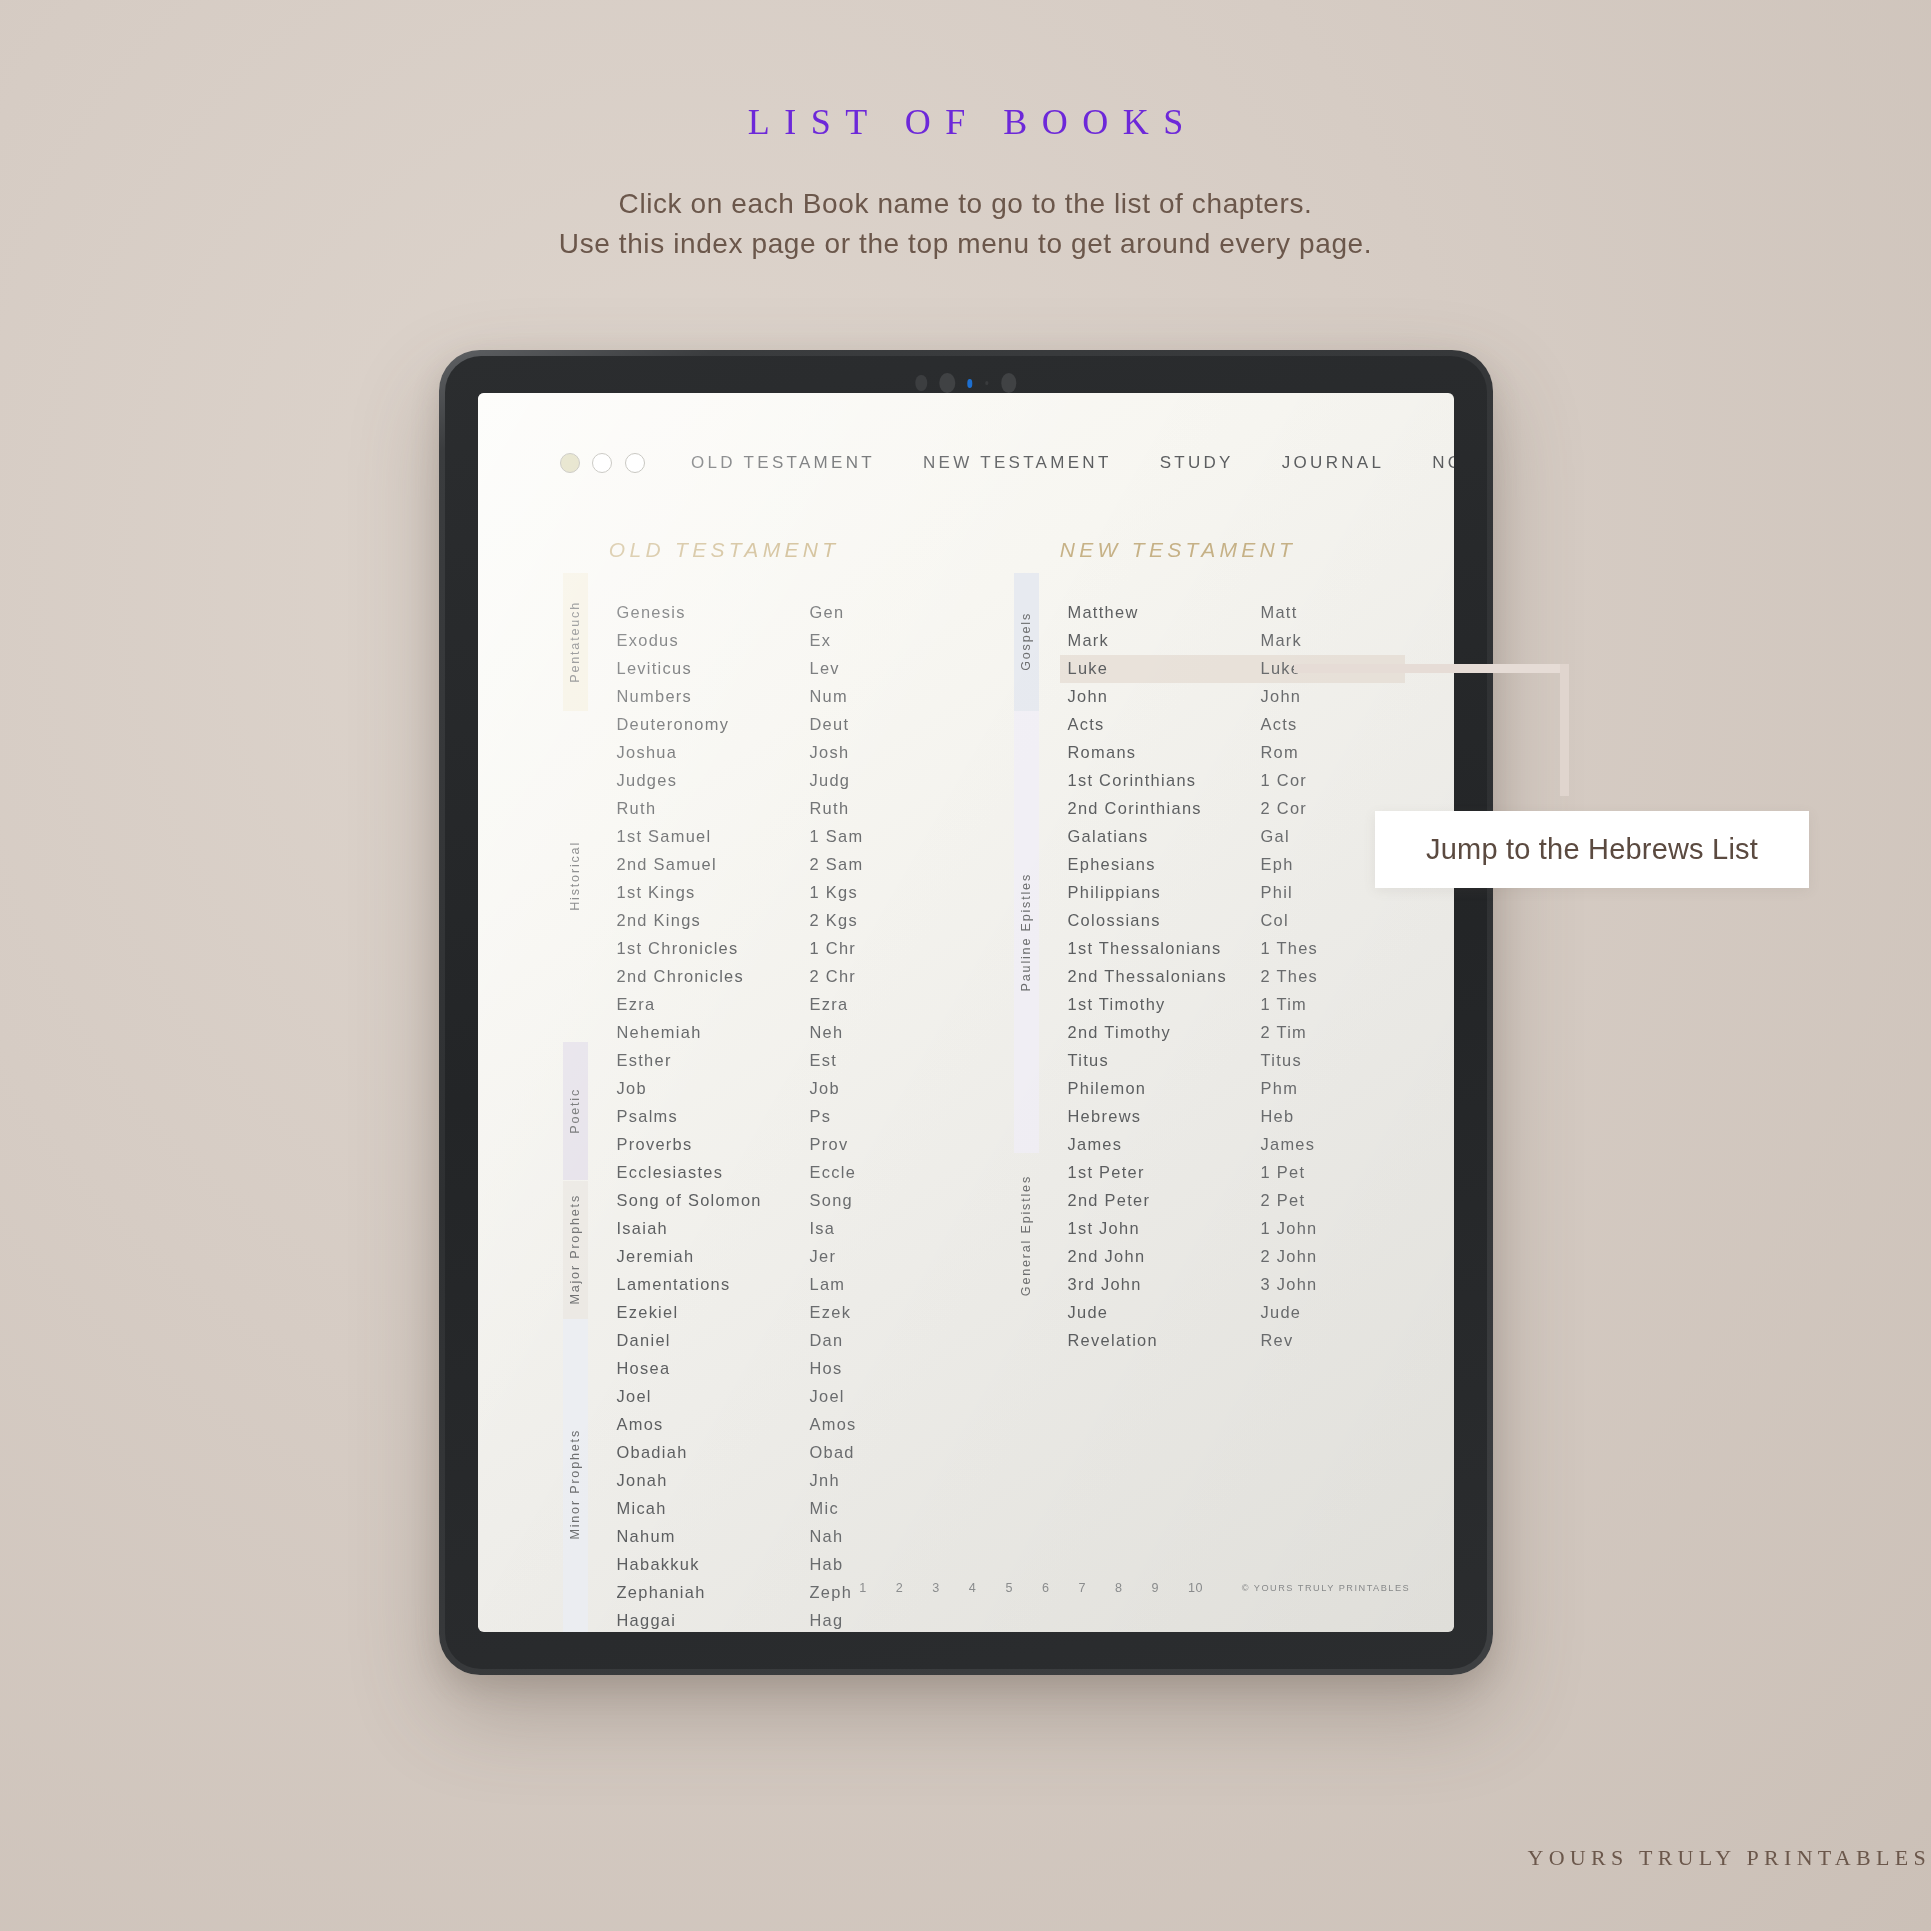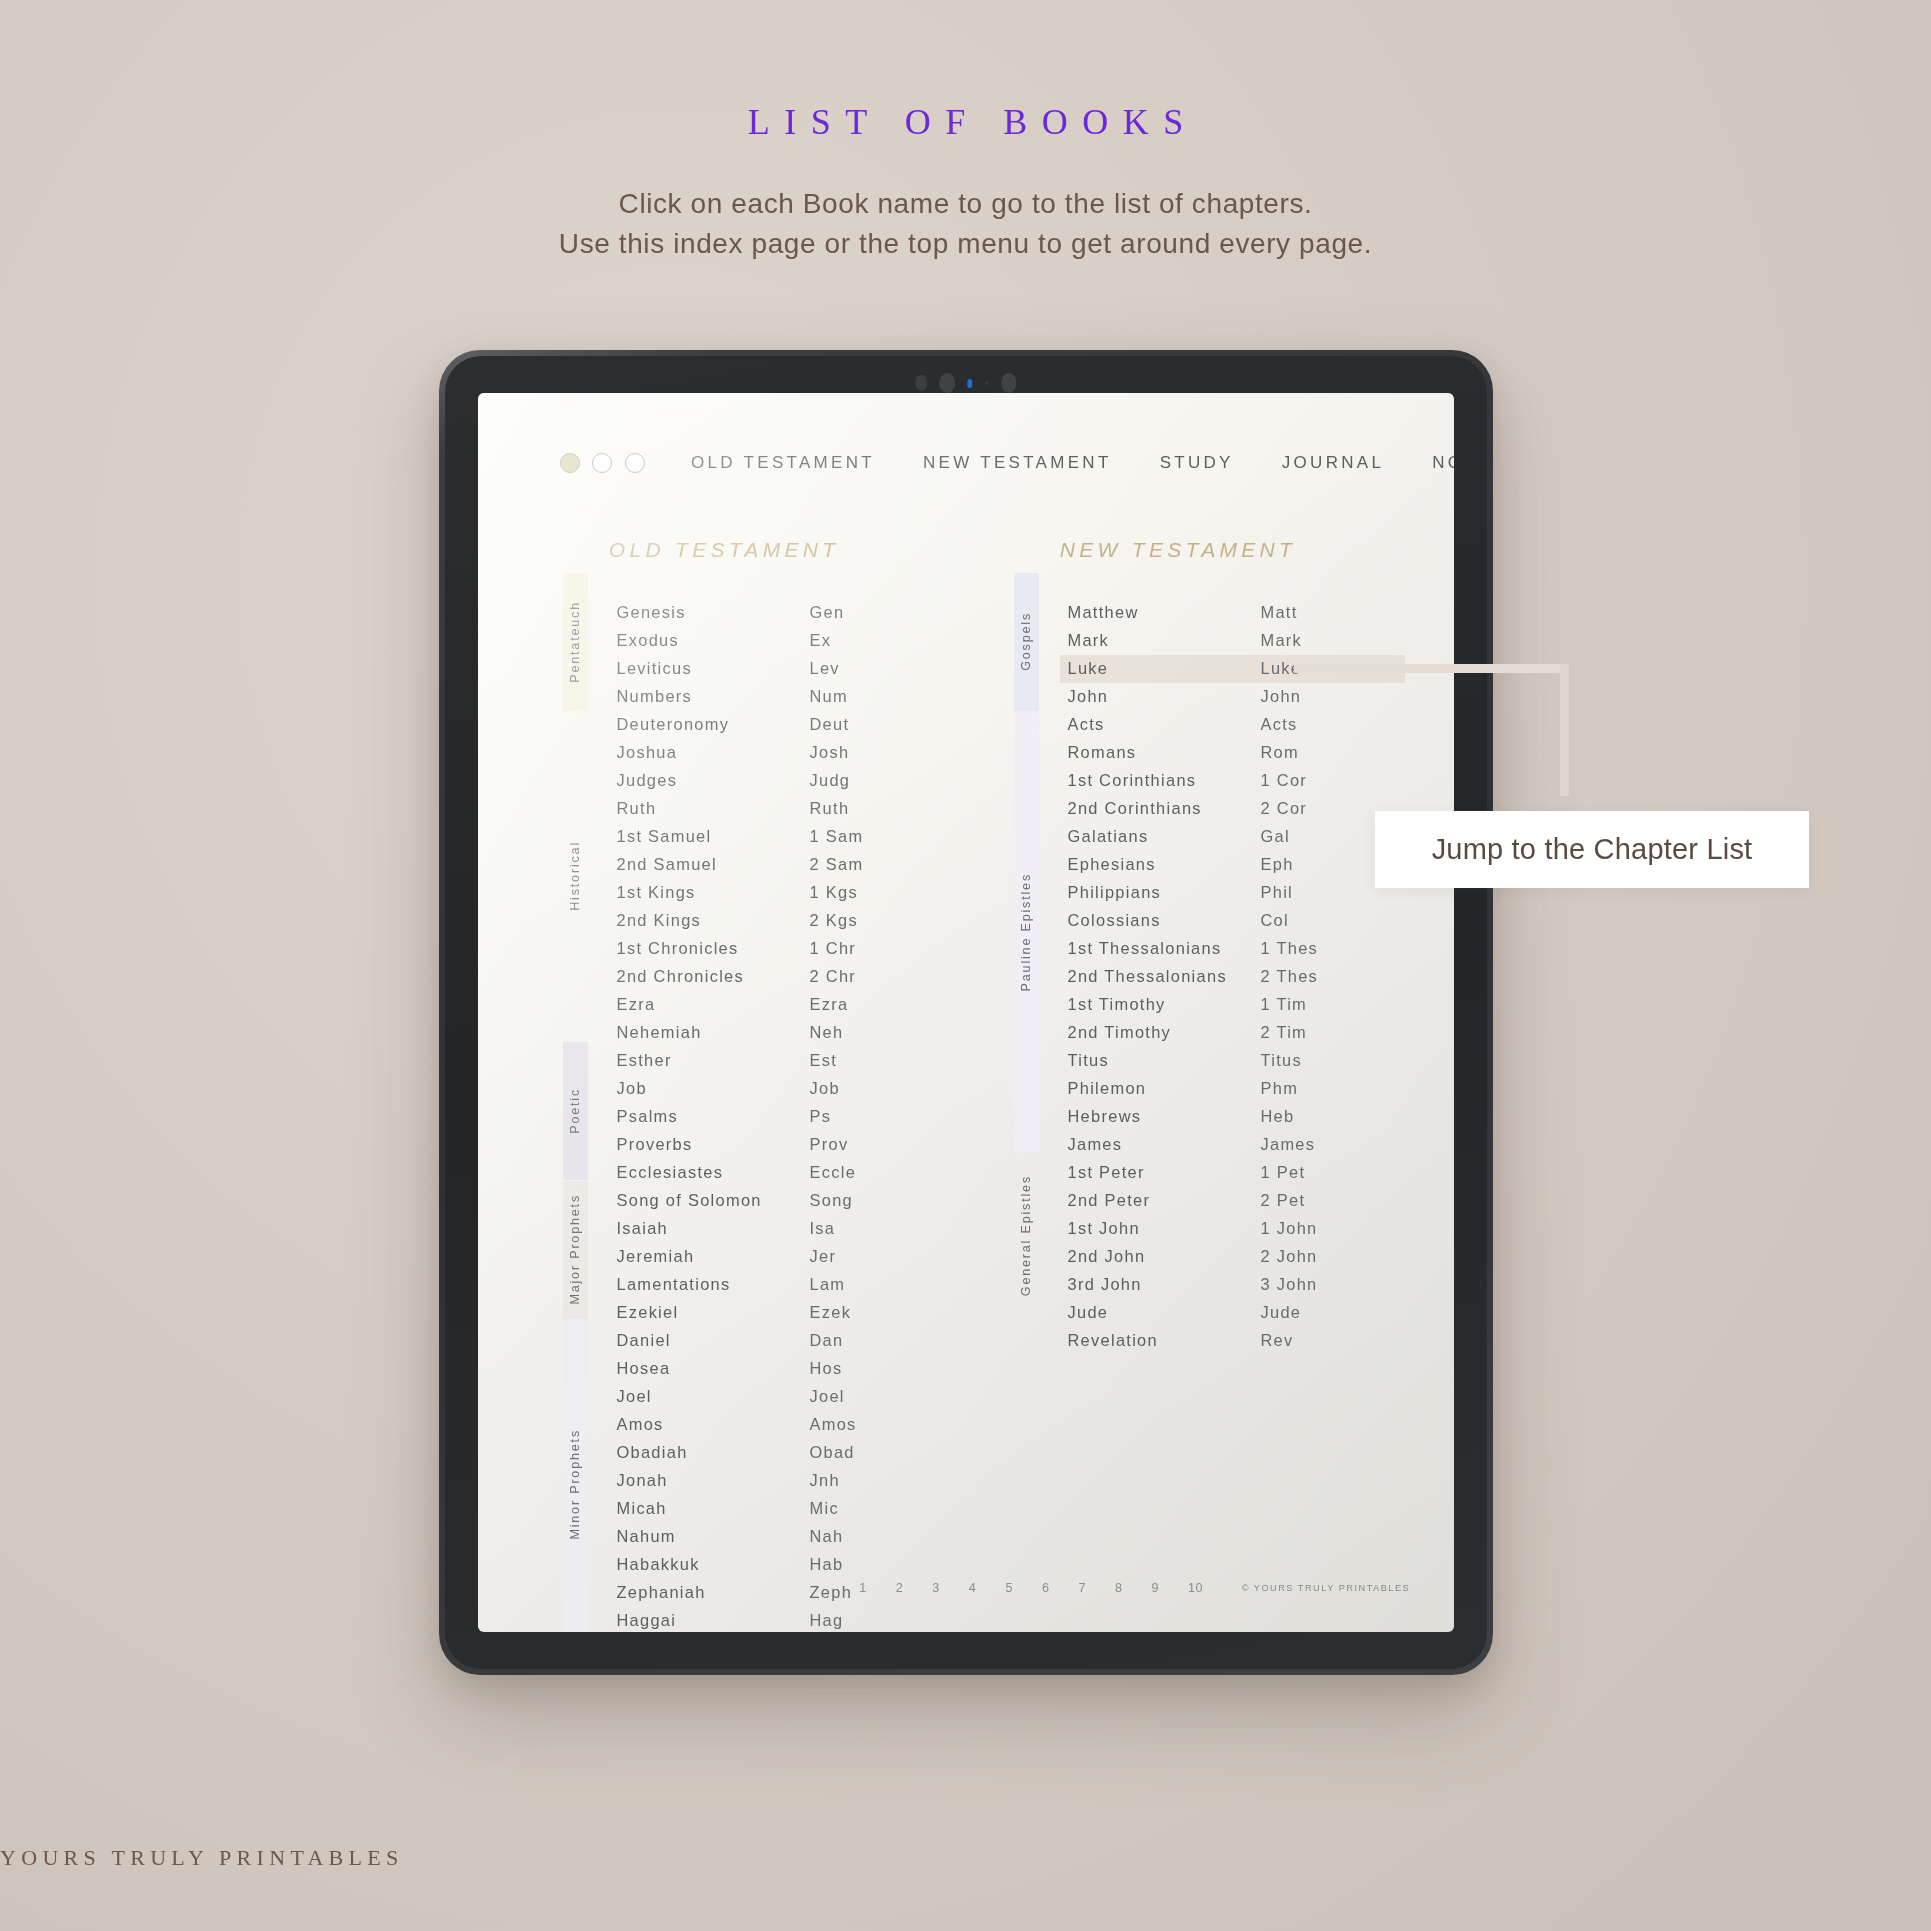--- a/index.html
+++ b/index.html
@@ -155,21 +155,21 @@
     box-shadow: 0 2.9px 11.6px rgba(110,95,85,0.10);
     z-index: 6;
   }
   .callout-text {
     font-size: 29px; color: #5b4a40; letter-spacing: 0.2px; font-weight: 400;
   }
 
   
   .brand {
     position: absolute; left: 0; bottom: 60px; width: 100%;
-    text-align: left;
+    text-align: right;
     font-family: "Liberation Serif", serif;
     font-size: 22px; letter-spacing: 5.3px; color: #6b574b;
   }
 </style>
 </head>
 <body>
 
 <h1 class="page-title">LIST OF BOOKS</h1>
 <div class="subtitle">
   <div>Click on each Book name to go to the list of chapters.</div>
@@ -520,17 +520,17 @@
         <div class="copyright">© YOURS TRULY PRINTABLES</div>
       </div>
 
     </div>
   </div>
 </div>
 
 <div class="connector conn-h"></div>
 <div class="connector conn-v"></div>
 <div class="callout">
-  <span class="callout-text">Jump to the Chapter List</span>
+  <span class="callout-text">Jump to the Hebrews List</span>
 </div>
 
 <div class="brand">YOURS TRULY PRINTABLES</div>
 
 
 </body></html>

